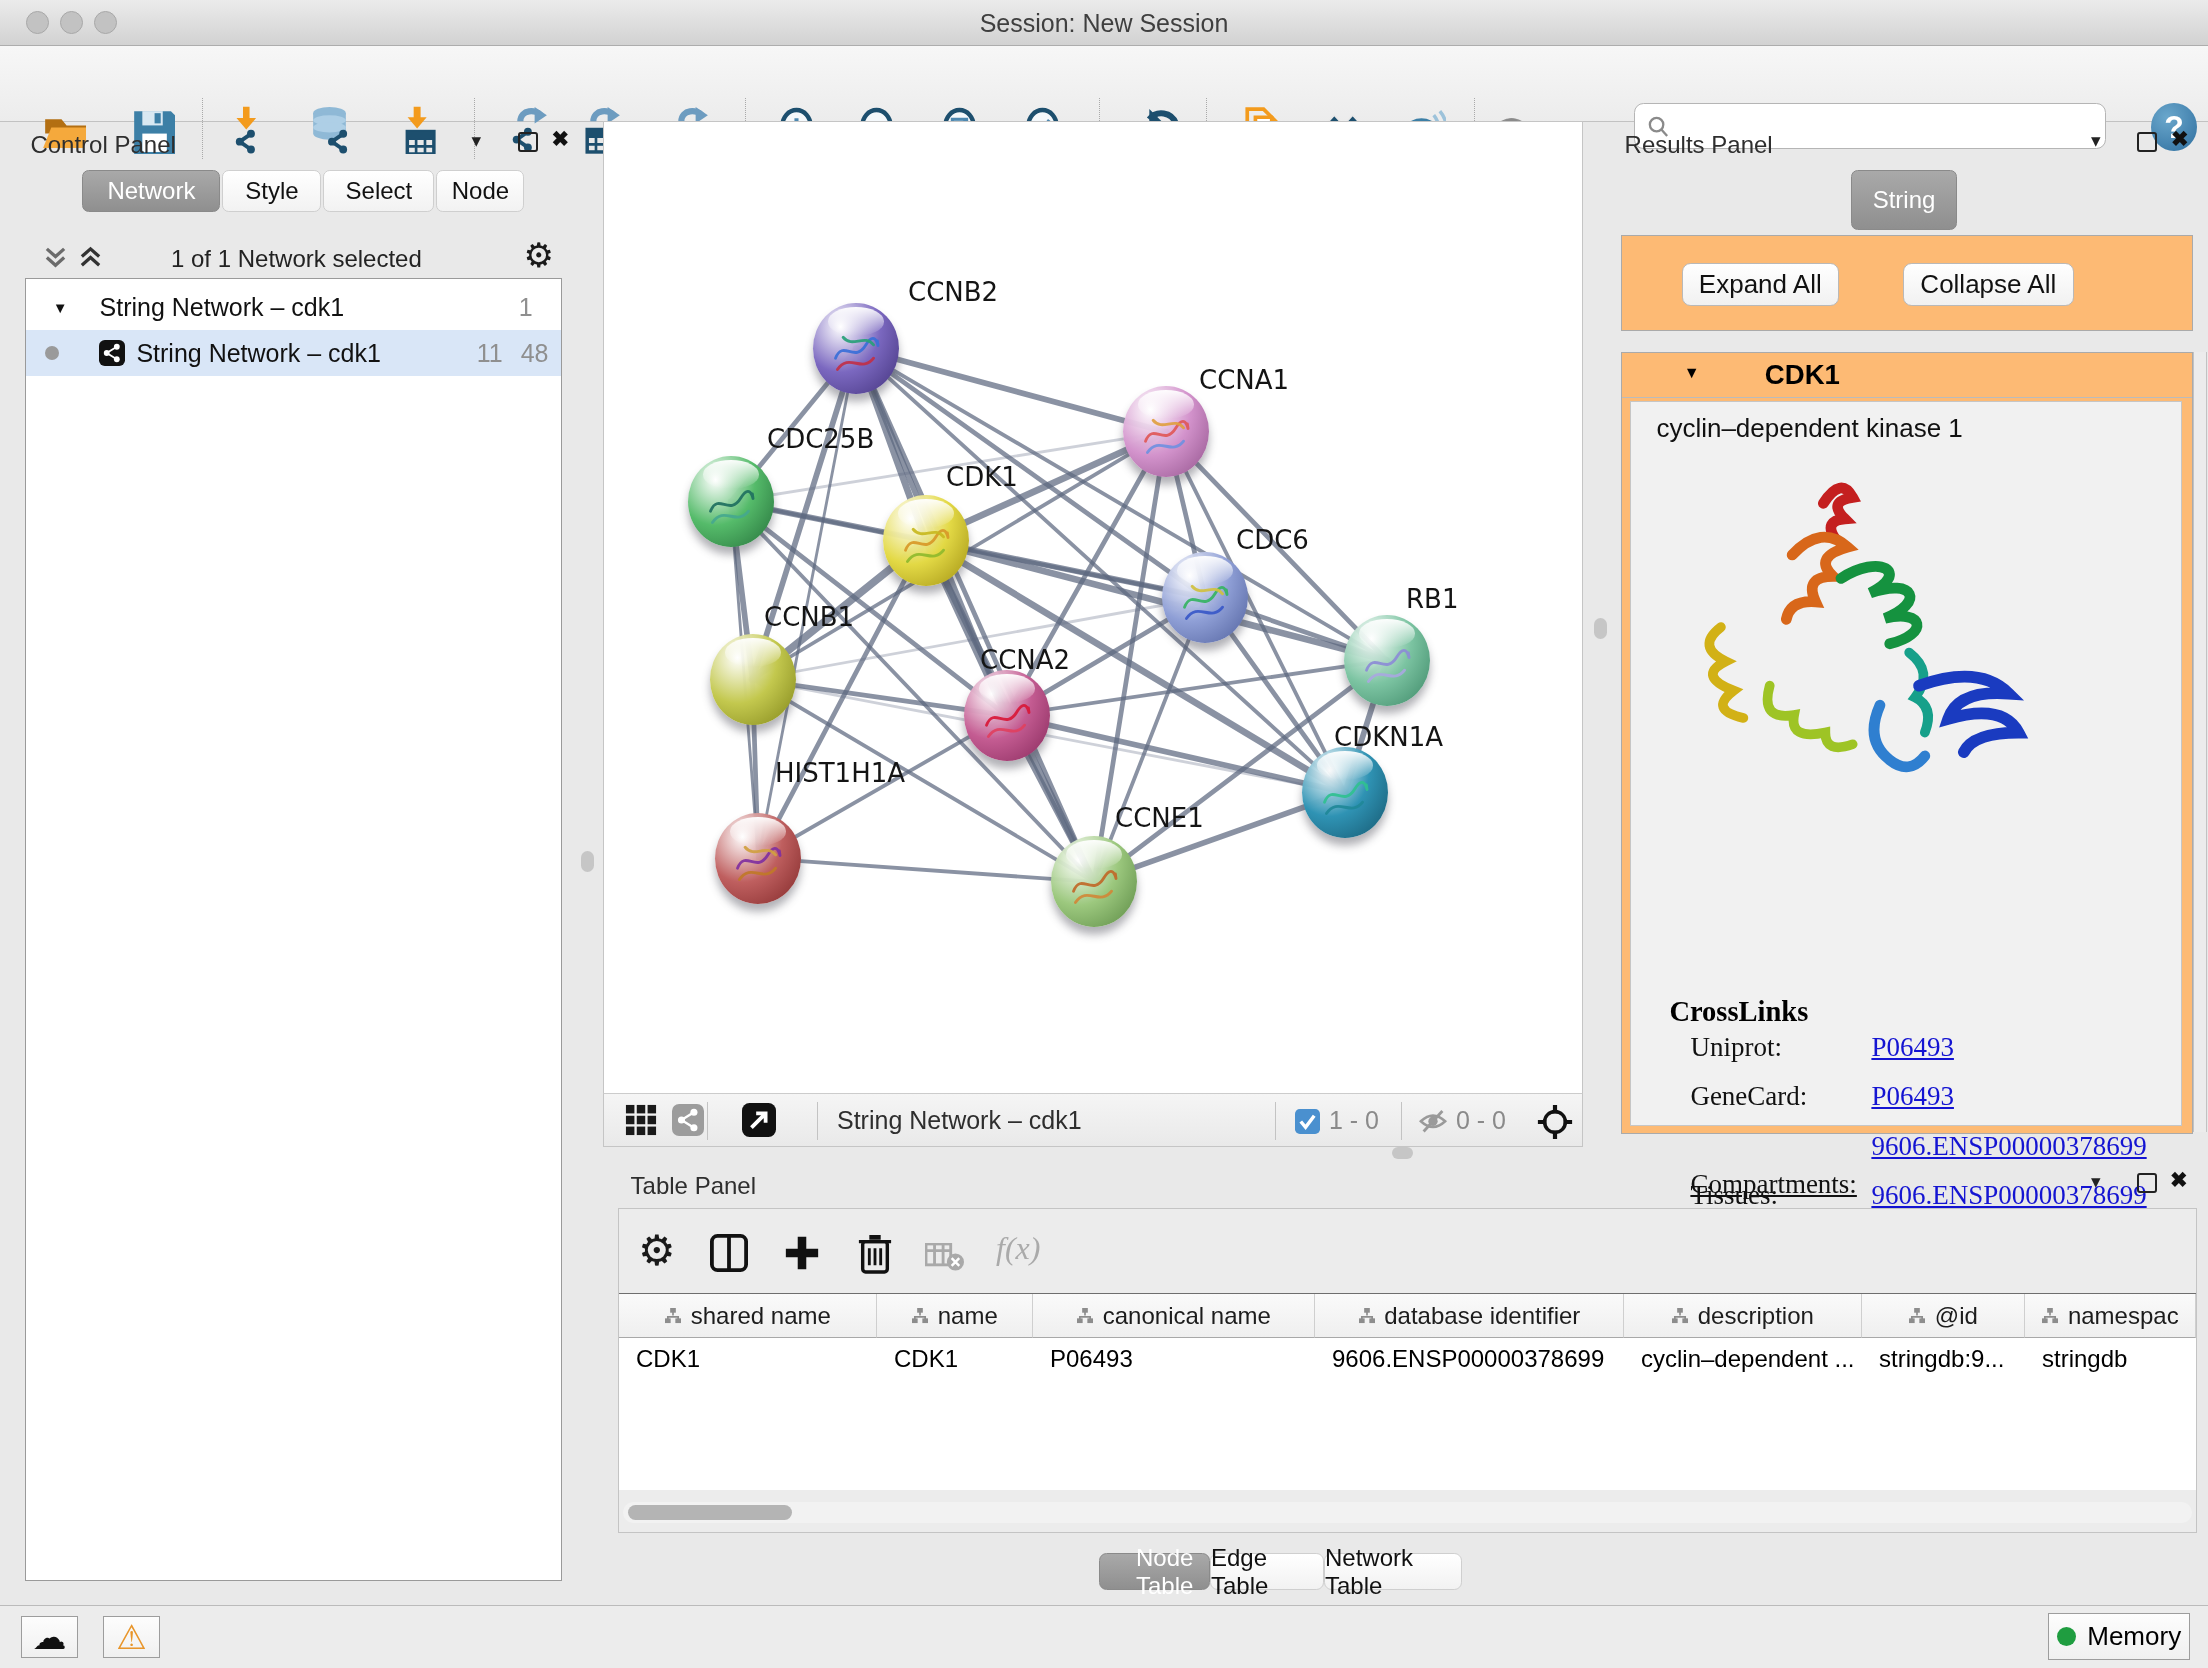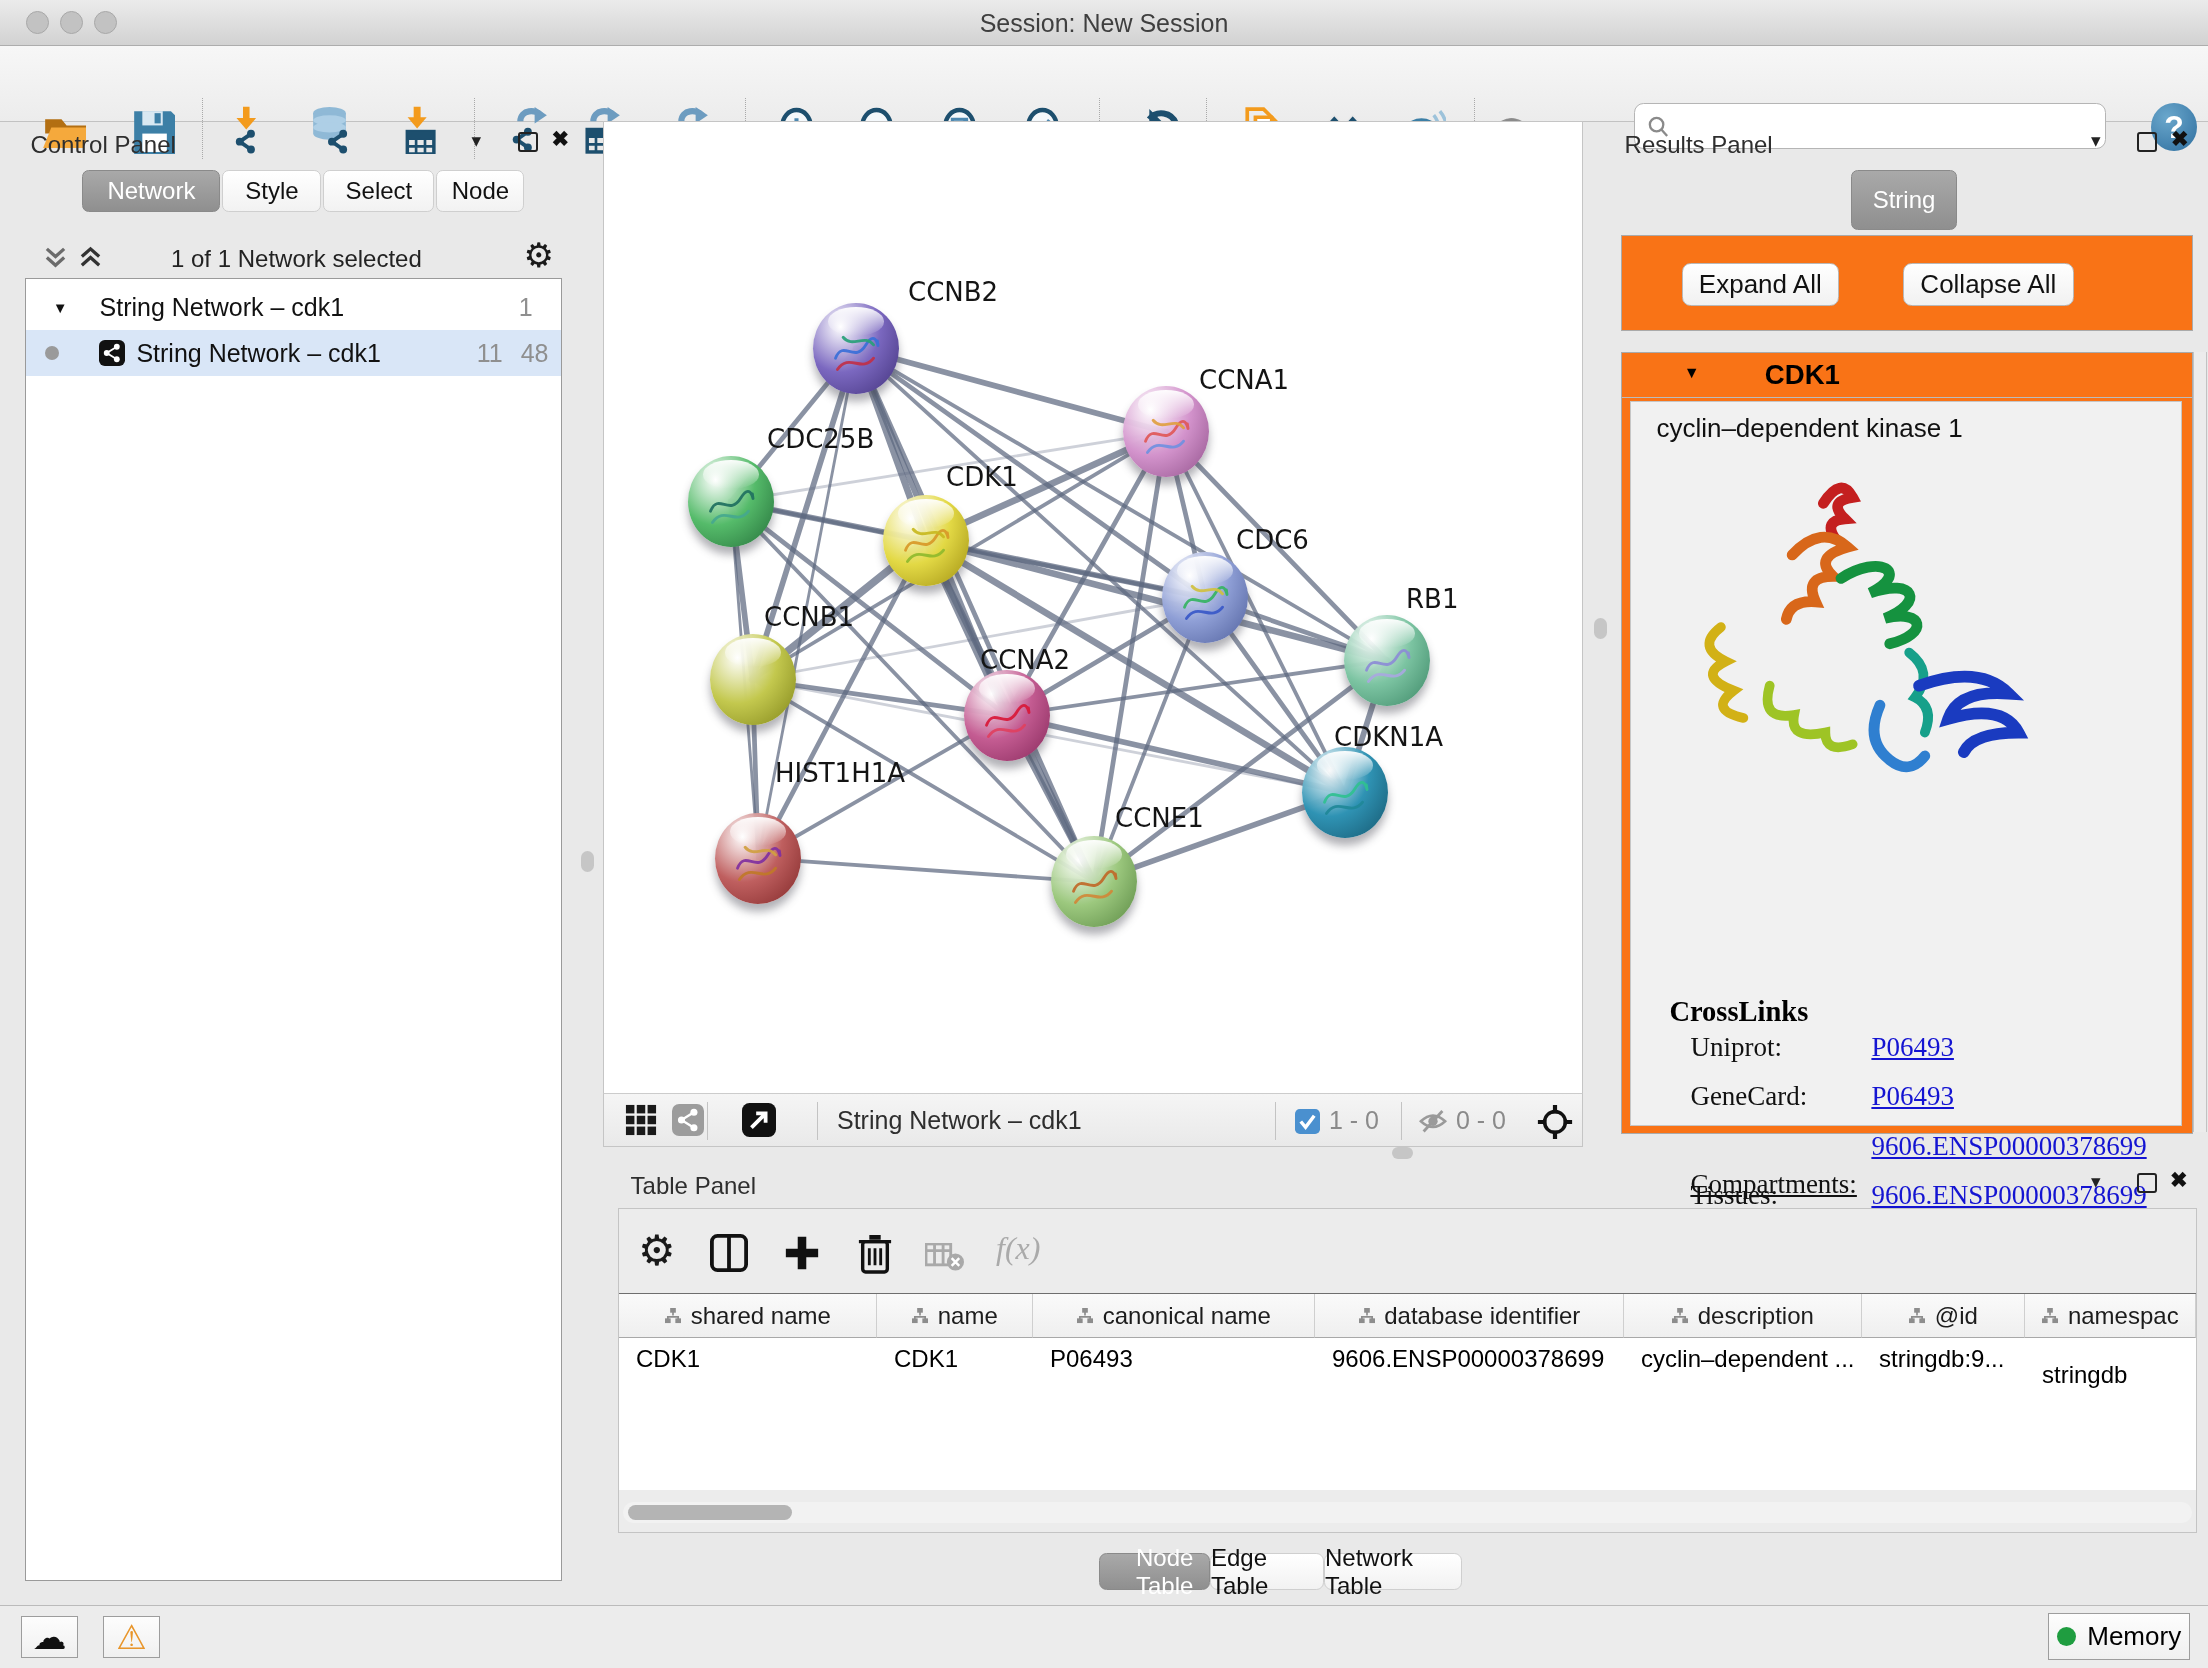--- a/index.html
+++ b/index.html
@@ -40,21 +40,21 @@
   .node{position:absolute;width:86px;height:91px;border-radius:50%;box-shadow:0 7.6px 8.6px rgba(70,70,80,.42);}
   .shine{position:absolute;left:17%;top:4%;width:66%;height:32%;border-radius:50%;
     background:linear-gradient(rgba(255,255,255,.96),rgba(255,255,255,0));}
   .nlabel{position:absolute;font-family:"DejaVu Sans",sans-serif;font-size:26px;color:#141414;white-space:nowrap;}
   
   #view-toolbar{left:603px;top:1093px;width:980px;height:54px;background:linear-gradient(#f5f5f5,#e9e9e9);
     border:1px solid #c5c5c5;border-top:1px solid #cccccc;box-sizing:border-box;display:flex;align-items:center;}
   .vsep{height:38px;border-left:1px solid #c3c3c3;width:0;position:absolute;top:7.6px;}
   .graytxt{color:#8a8a8a;font-size:25px;}
   
-  .rp-box{border:1.9px solid #aaaaaa;background:#f97316;}
+  .rp-box{border:1.9px solid #aaaaaa;background:#fdba74;}
   .btn{background:linear-gradient(#ffffff,#f1f1f1);border:1px solid #b9b9b9;border-radius:8.6px;
     font-size:26px;color:#111;display:flex;align-items:center;justify-content:center;}
   .serif{font-family:"Liberation Serif",serif;}
   .xl-label{font-size:27px;color:#111;}
   .xl-link{font-size:27px;color:#1414d2;text-decoration:underline;}
   
   #table-box{left:618px;top:1208px;width:1579px;height:325px;background:#ececec;border:1px solid #c4c4c4;box-sizing:border-box;}
   #tbl{position:absolute;left:0;top:84px;width:1577px;height:196px;background:#fff;border-top:1.9px solid #6e6e6e;}
   .th{position:absolute;top:0;height:44px;background:linear-gradient(#fafafa,#efefef);border-right:1px solid #cfcfcf;
     border-bottom:1px solid #a8a8a8;display:flex;align-items:center;justify-content:center;gap:8.6px;font-size:24px;color:#1c1c1c;box-sizing:border-box;}
@@ -625,21 +625,21 @@
         <div class="td" style="left: 1243px; width: 163px;">stringdb:9...</div>
         <div class="th" style="left: 1406px; width: 171px;">
           <svg width="18" height="16" viewBox="0 0 19 17">
             <path d="M9.5 3v5M4 12V9.5h11V12" stroke="#8d8d8d" stroke-width="1.8" fill="none"></path>
             <rect x="6.5" y="0" width="6" height="5" fill="#8d8d8d"></rect>
             <rect x="1" y="11" width="6" height="5" fill="#8d8d8d"></rect>
             <rect x="12" y="11" width="6" height="5" fill="#8d8d8d"></rect>
           </svg>
           <span>namespac</span>
         </div>
-        <div class="td" style="left: 1406px; width: 171px; margin-top: 16px;">stringdb</div>
+        <div class="td" style="left: 1406px; width: 171px;">stringdb</div>
         <div style="position: absolute; left: 1577px; top: 0px; height: 44px; right: 0px; background: linear-gradient(rgb(250, 250, 250), rgb(239, 239, 239)); border-bottom: 1px solid rgb(168, 168, 168);"></div>
       </div>
 
     <div class="abs" style="left:3.8px;top:293px;width:1569px;height:21px;background:#f2f2f2;border-radius:10.5px">
       <div style="position:absolute;left:5.7px;top:2.9px;width:164px;height:15px;background:#b4b4b4;border-radius:7.6px"></div>
     </div>
   </div>
 
   <div id="table-tabs">
       <div class="abs tab sel" style="left: 1099px; top: 1553px; width: 111px; height: 37px; border-radius: 7.6px; font-size: 24px; padding-left: 36px;">Node Table</div>

